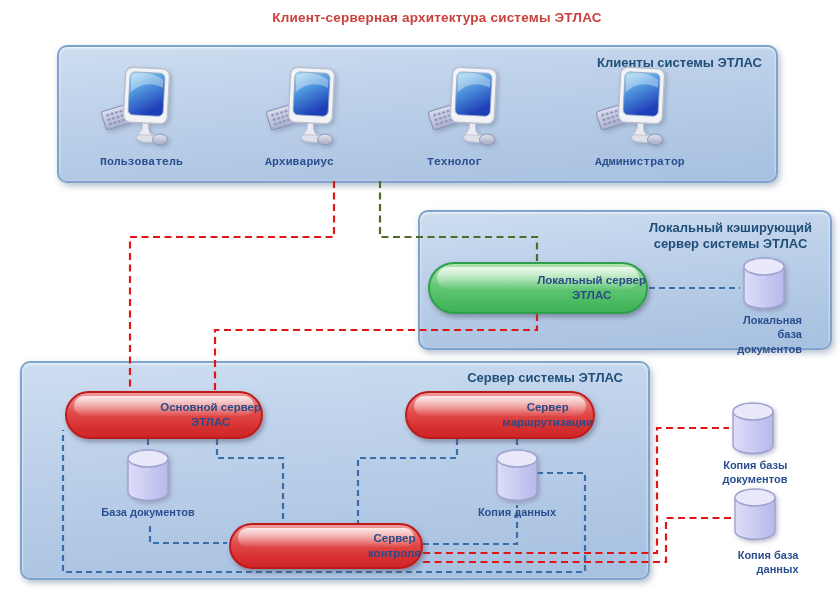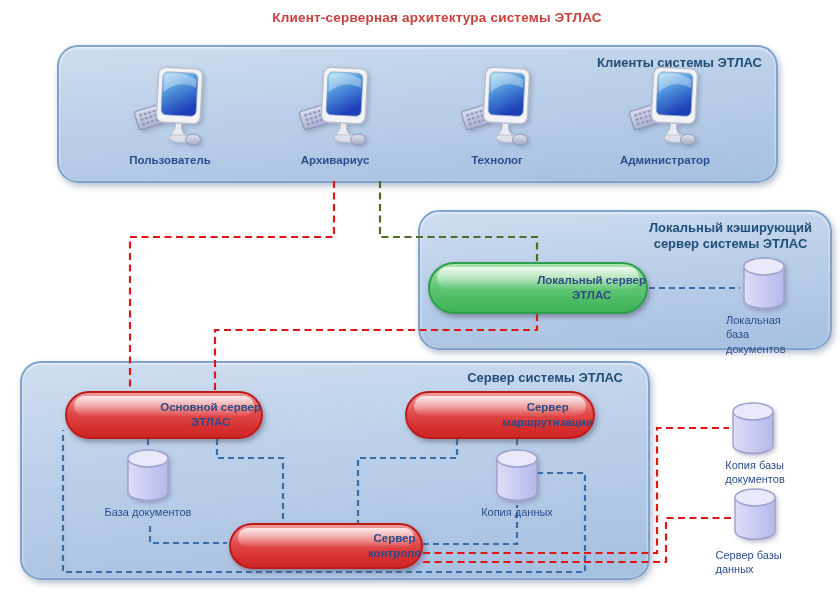--- a/index.html
+++ b/index.html
@@ -1,37 +1,37 @@
 <!DOCTYPE html>
 <html><head>
 <meta charset="utf-8">
 <style>
   html,body{margin:0;padding:0;background:#ffffff;}
   .canvas{position:relative;width:840px;height:594px;background:#ffffff;overflow:hidden;
           font-family:"Liberation Sans",sans-serif;}
   .main-title{position:absolute;top:10px;left:0;width:100%;text-align:center;
               font-size:13.5px;font-weight:bold;color:#C9403C;letter-spacing:.2px;padding-left:17px;}
-  .box{position:absolute;border:2px solid #7FA3CC;border-radius:21px;
+  .box{position:absolute;border:2px solid #7FA3CC;border-radius:10px;
        background:linear-gradient(175deg,#CEDEF1 0%,#BCD0E9 40%,#A6C0E0 100%);
        box-shadow:2px 3px 6px rgba(110,130,160,.5), inset 0 1px 3px rgba(255,255,255,.8);}
   .box-title{position:absolute;font-size:13px;font-weight:bold;color:#1F4E79;
              white-space:pre-line;text-align:center;line-height:1.25;}
   .pill{position:absolute;border-radius:26px;display:flex;align-items:center;justify-content:flex-end;
         text-align:center;font-weight:bold;font-size:11.5px;color:#2B4A86;white-space:pre-line;
         line-height:1.3;box-shadow:2px 3px 5px rgba(90,90,115,.55);}
   .pill::before{content:"";position:absolute;left:7px;right:7px;top:3px;height:46%;border-radius:22px;
         background:linear-gradient(180deg,rgba(255,255,255,.8),rgba(255,255,255,.05));pointer-events:none;}
   .pill span{position:relative;}
   .pill.red{background:linear-gradient(180deg,#F09C9C 0%,#E14A4A 45%,#D62E2E 80%,#CE2727 100%);
             border:2px solid #BF1A1A;}
   .pill.green{background:linear-gradient(180deg,#AEE5AC 0%,#64C878 45%,#49BA60 80%,#42B15A 100%);
             border:2px solid #2E9E4D;}
-  .node-label{position:absolute;transform:translateX(-50%);font-size:11px;font-weight:normal;
-              color:#2A4E8F;text-align:left;white-space:pre-line;line-height:1.3;}
-  .client{position:absolute;width:140px;text-align:center;}
+  .node-label{position:absolute;transform:translateX(-50%);font-size:11px;font-weight:bold;
+              color:#2A4E8F;text-align:right;white-space:pre-line;line-height:1.3;}
+  .client{position:absolute;width:140px;font-family:Liberation Mono, monospace;}
   .client svg{filter:drop-shadow(2px 2px 2px rgba(90,100,130,.35));}
   .client-label{font-size:11.5px;font-weight:bold;color:#2A4E8F;margin-top:2px;}
   .cyl{position:absolute;filter:drop-shadow(2px 2px 2px rgba(100,100,140,.4));}
   svg.connectors{position:absolute;left:0;top:0;pointer-events:none;}
   .hidden-defs{position:absolute;width:0;height:0;}
 </style>
 </head>
 <body>
 
 <div class="canvas">
@@ -227,15 +227,15 @@
   </div>
   <div class="node-label" style="left:755px;top:458px;">Копия базы
 документов</div>
 
   <div class="cyl" style="left:732px;top:487px;">
     <svg width="46" height="56" viewBox="0 0 46 56">
       <path d="M3 10.5 V44 a20 8.5 0 0 0 40 0 V10.5" fill="url(#cylBody)" stroke="#9FA2CE" stroke-width="1.4"></path>
       <ellipse cx="23" cy="10.5" rx="20" ry="8.5" fill="#E9E9FB" stroke="#9FA2CE" stroke-width="1.4"></ellipse>
     </svg>
   </div>
-  <div class="node-label" style="left:757px;top:548px;">Сервер базы данных</div>
+  <div class="node-label" style="left:757px;top:548px;">Копия база данных</div>
 
 </div>
 
 </body></html>

